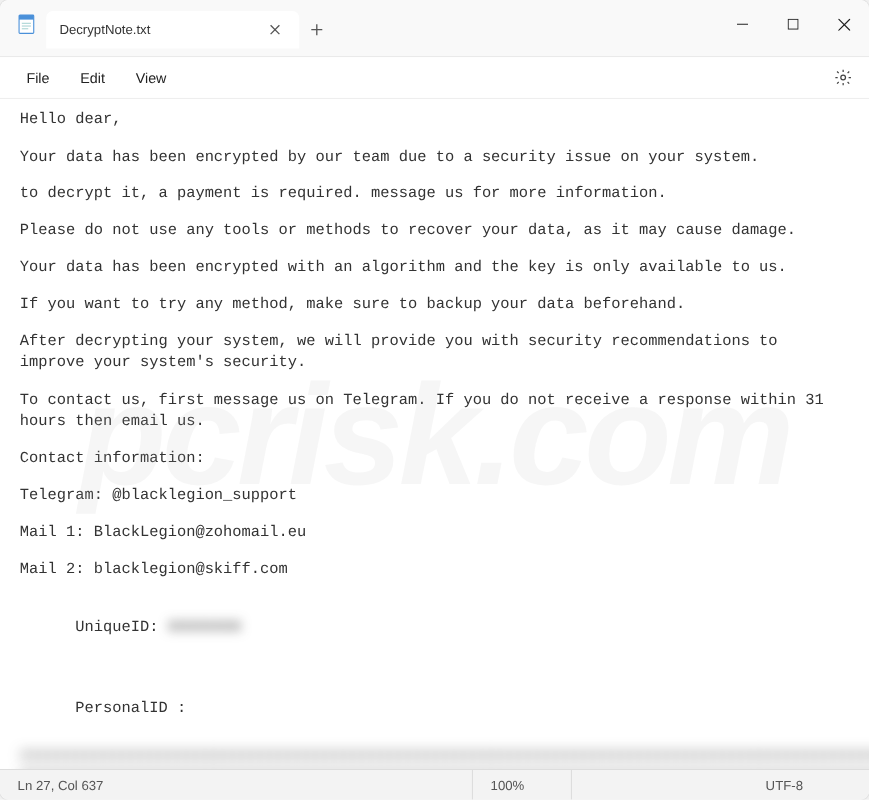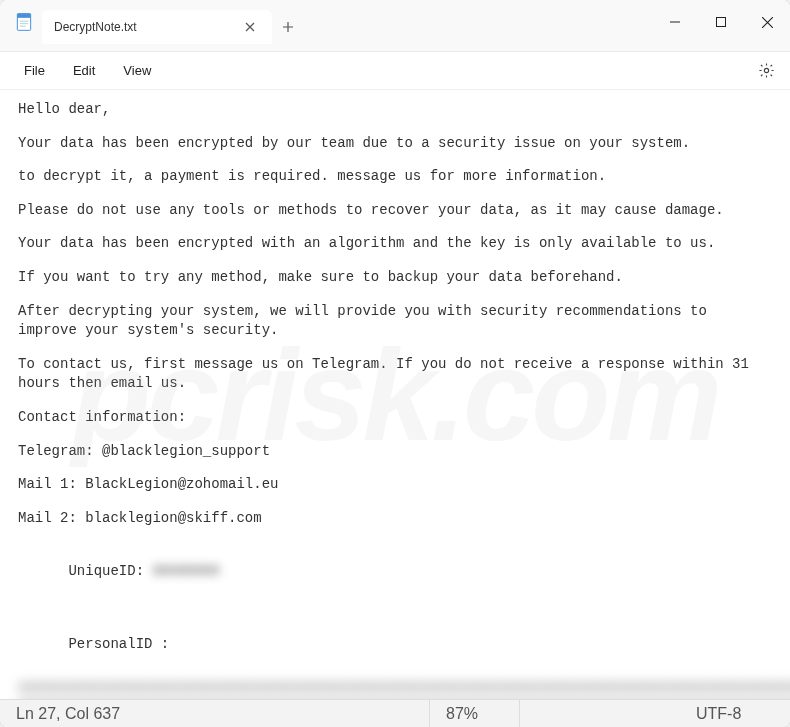--- a/index.html
+++ b/index.html
@@ -153,21 +153,21 @@
     .blurred-line {
       filter: blur(6px);
       user-select: none;
       display: block;
     }
     .statusbar {
       display: flex;
       background: #f3f3f3;
       border-top: 1px solid #ddd;
       height: 28px;
-      font-size: 16px;
+      font-size: 12px;
       color: #555;
     }
     .status-cell {
       padding: 5px 16px;
       border-right: 1px solid #ddd;
       display: flex;
       align-items: center;
     }
     .status-cell.pos {
       flex: 1;
@@ -265,18 +265,18 @@
       <span>PersonalID :</span>
     </div>
     <div style="line-height:1.3;">
       <span class="blurred-line">xxxxxxxxxxxxxxxxxxxxxxxxxxxxxxxxxxxxxxxxxxxxxxxxxxxxxxxxxxxxxxxxxxxxxxxxxxxxxxxxxxxxxxxxxxxxxxxxxxxxxxxxxx</span>
       <span class="blurred-line">xxxxxxxxxxxxxxxxxxxxxxxxxxxxxxxxxxxxxxxxxxxxxxxxxxxxxxxxxxxxxxxxxxxxxxxxxxxxxxxxxxxxxxxxxxxxxxxxxxxxxxxxxx</span>
     </div>
   </div>
 
   <div class="statusbar">
     <div class="status-cell pos">Ln 27, Col 637</div>
-    <div class="status-cell zoom">87%</div>
+    <div class="status-cell zoom">100%</div>
     <div class="status-cell lineend">Windows (CRLF)</div>
     <div class="status-cell enc">UTF-8</div>
   </div>
 
 </div>
 
 </body></html>

